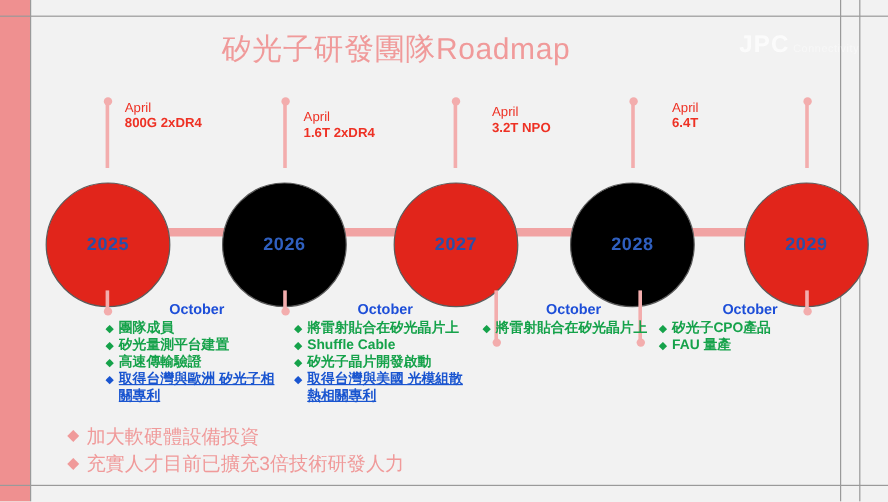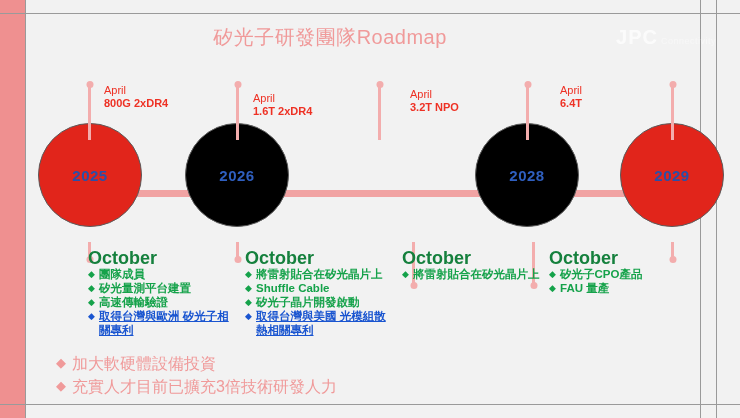--- a/index.html
+++ b/index.html
@@ -13,34 +13,34 @@
   #slide{position:absolute;inset:0;background:#f2f2f2;}
 
   
   .left-bar{position:absolute;left:0;top:0;width:25px;height:418px;background:#ef9090;}
   .guide-v{position:absolute;top:0;width:1px;height:418px;background:#9a9a9a;}
   .guide-h{position:absolute;left:0;width:740px;height:1px;background:#9a9a9a;}
 
   
   .title{
     position:absolute;left:0;top:24px;width:660px;text-align:center;
-    font-size:20px;font-weight:400;color:#f09a9a;letter-spacing:.5px;
+    font-size:25px;font-weight:400;color:#f09a9a;letter-spacing:.5px;
     white-space:nowrap;
   }
   .logo{
     position:absolute;right:24px;top:26px;
     font-size:20px;font-weight:700;color:#ffffff;opacity:.75;
     letter-spacing:1px;
   }
   .logo .sub{font-size:9px;font-weight:400;opacity:.55;margin-left:3px;letter-spacing:.5px;}
 
   
   .rail{position:absolute;left:70px;top:190px;width:610px;height:7px;background:#f1a3a3;border-radius:4px;}
 
-  .node{position:absolute;top:123px;width:104px;height:104px;border-radius:50%;
+  .node{position:absolute;top:152px;width:104px;height:104px;border-radius:50%;
         border:1.5px solid #5b5b5b;box-sizing:border-box;}
   .node.red{background:#e1251b;}
   .node.pink{background:#000000;}
   .node .yr{
     position:absolute;left:0;right:0;top:50%;transform:translateY(-50%);
     text-align:center;font-size:15px;font-weight:700;color:#2f5fbf;letter-spacing:.5px;
   }
   .node.red .yr{color:#2a4fa8;}
 
   
@@ -50,21 +50,21 @@
   .stem.up .dot{top:-3px;}
   .stem.down .dot{bottom:-3px;}
 
   
   .toplabel{position:absolute;color:#ee3124;font-size:11px;line-height:13px;white-space:nowrap;}
   .toplabel .m{display:block;}
   .toplabel .v{display:block;font-weight:600;}
 
   
   .block{position:absolute;width:152px;}
-  .block .oct{color:#15803d;font-size:18px;font-weight:600;line-height:15px;margin-bottom:1px;}
+  .block .oct{color:#1d4ed8;font-size:12px;font-weight:600;line-height:15px;margin-bottom:1px;text-align:center;}
   .block ul{list-style:none;margin:0;padding:0;}
   .block li{
     font-size:11.5px;line-height:14px;color:#15a24a;font-weight:600;
     position:relative;padding-left:11px;margin-bottom:0px;
   }
   .block li::before{
     content:"\25C6";position:absolute;left:0;top:0;font-size:9px;color:#15a24a;
   }
   .block li.blue{color:#1a55d0;text-decoration:underline;}
   .block li.blue::before{color:#1a55d0;text-decoration:none;display:inline-block;}
@@ -92,20 +92,23 @@
   </div>
 
   <div class="rail"></div>
 
   <div class="node red" style="left:38px;">
     <span class="yr">2025</span>
   </div>
   <div class="node pink" style="left:185px;">
     <span class="yr">2026</span>
   </div>
+  <div class="node red" style="left:328px;">
+    <span class="yr">2027</span>
+  </div>
   <div class="node pink" style="left:475px;">
     <span class="yr">2028</span>
   </div>
   <div class="node red" style="left:620px;">
     <span class="yr">2029</span>
   </div>
 
   <div class="stem up" style="left:88px;top:84px;height:56px;">
       <span class="dot"></span>
     </div>

